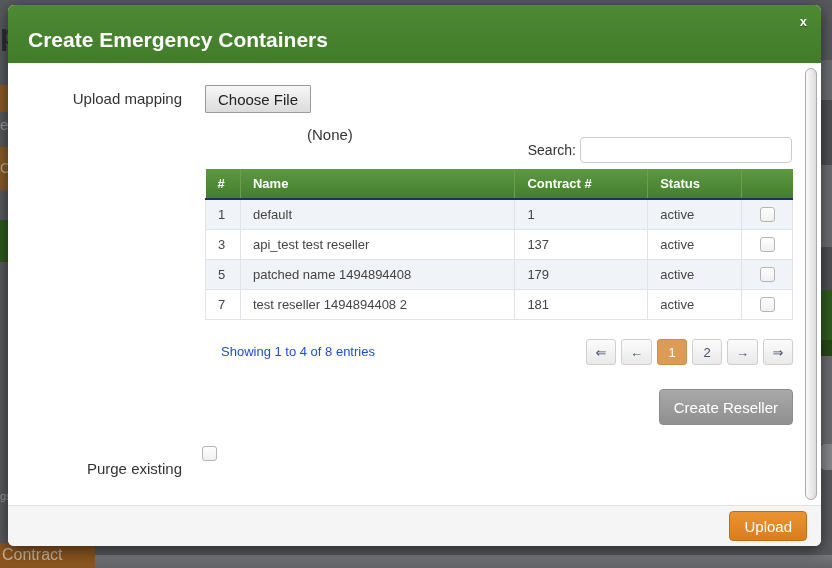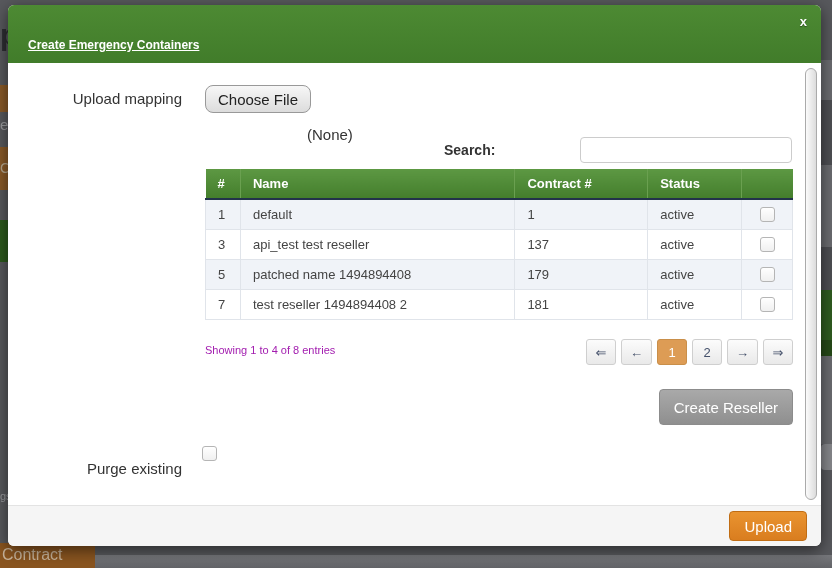--- a/index.html
+++ b/index.html
@@ -28,47 +28,47 @@
                    background:linear-gradient(#77787c,#626367); }
   .bg-mapping-tab { left:0; top:543px; width:95px; height:25px; background:#8a5520;
                     color:#c8b49b; font-size:16px; padding:3px 0 0 2px; white-space:nowrap; }
 
   
   .modal { position:absolute; left:8px; top:5px; width:813px; height:541px;
            border-radius:6px; box-shadow:0 4px 16px rgba(0,0,0,.55); background:#fff; }
   .modal-header { position:relative; height:58px; border-radius:6px 6px 0 0;
                   background:linear-gradient(#4d8a33,#417c2a);
                   display:flex; flex-direction:column; justify-content:flex-end; padding:0 20px 11px; }
-  .modal-title { color:#fff; font-size:12px; font-weight:bold;text-decoration:underline; }
+  .modal-title { color:#fff; font-size:21px; font-weight:bold; }
   .modal-close { position:absolute; top:10px; right:14px; color:#fff; font-size:13px;
                  font-weight:bold; cursor:pointer; line-height:14px; text-shadow:0 1px 1px rgba(0,0,0,.4); }
   .modal-body { position:relative; height:442px; background:#fff; }
   .modal-footer { position:relative; height:41px; background:#f5f5f5; border-top:1px solid #e3e3e3;
                   border-radius:0 0 6px 6px; display:flex; align-items:center; justify-content:flex-end;
                   padding-right:14px; }
 
   
   .scroll-thumb { position:absolute; right:4px; top:5px; width:12px; height:432px;
                   border:1px solid #aaa; border-radius:7px;
                   background:linear-gradient(90deg,#fbfbfb,#dcdcdc); }
 
   
   .form-label { position:absolute; left:0; width:174px; text-align:right;
                 font-size:15px; color:#333; }
   .lbl-upload { top:27px; }
   .lbl-reseller { top:77px; }
   .lbl-purge { top:397px;padding-left:20px; }
   .choose-file { position:absolute; left:197px; top:22px; height:28px; padding:0 12px;
                  font-family:"Liberation Sans",sans-serif; font-size:15px; color:#222;
-                 border:1px solid #999; border-radius:8px;
+                 border:1px solid #999; border-radius:1px;
                  background:linear-gradient(#f7f7f7,#dcdcdc); cursor:pointer; }
   .file-status { position:absolute; left:299px; top:27px; font-size:15px; color:#333;margin-top:36px; }
 
-  .search-label { position:absolute; left:436px; top:79px; width:132px; text-align:left;
-                  font-size:14px; color:#333;font-weight:bold; }
+  .search-label { position:absolute; left:436px; top:79px; width:132px; text-align:right;
+                  font-size:14px; color:#333; }
   .search-input { position:absolute; left:572px; top:74px; width:212px; height:26px;
                   border:1px solid #ccc; border-radius:4px; padding:0 8px; font-size:13px;
                   font-family:"Liberation Sans",sans-serif; color:#333; outline:none; }
 
   
   .res-table { position:absolute; left:197px; top:106px; width:588px; border-collapse:collapse;
                font-size:13px; color:#444; }
   .res-table thead th { background:linear-gradient(#5d9843,#447e2c); color:#fff; font-weight:bold;
                         text-align:left; height:30px; padding:0 12px;
                         border-left:1px solid #6aa050; border-bottom:2px solid #22334a; }
@@ -76,21 +76,21 @@
   .res-table tbody td { height:30px; padding:0 12px; border:1px solid #e0e4ea; background:#fff; }
   .res-table tbody tr.odd td { background:#f0f3f8; }
   .res-table td.chk, .res-table th.chk { text-align:center; padding:0; }
   .col-num { width:35px; } .col-name { width:275px; } .col-contract { width:133px; }
   .col-status { width:94px; } .col-chk { width:51px; }
 
   input[type=checkbox] { appearance:none; -webkit-appearance:none; width:15px; height:15px;
                          border:1px solid #b5b5b5; border-radius:3px;
                          background:linear-gradient(#fff,#f0f0f0); cursor:pointer; vertical-align:middle; }
 
-  .summary { position:absolute; left:197px; top:281px; font-size:11px; color:#a21caf; }
+  .summary { position:absolute; left:213px; top:281px; font-size:13px; color:#1d4ed8; }
 
   .pagination { position:absolute; right:28px; top:276px; display:flex; gap:5px; }
   .page-btn { min-width:30px; height:26px; padding:0 8px; font-size:13px; color:#44506a;
               border:1px solid #cfcfcf; border-radius:3px; cursor:pointer;
               background:linear-gradient(#fcfcfc,#e9e9e9);
               font-family:"Liberation Sans",sans-serif; }
   .page-btn.active { background:#dd9c55; border-color:#c98f4a; color:#fff; }
 
   .create-reseller { position:absolute; right:28px; top:326px; height:36px; padding:0 14px;
                      font-size:15px; color:#fff; border:1px solid #8c8c8c; border-radius:4px;

